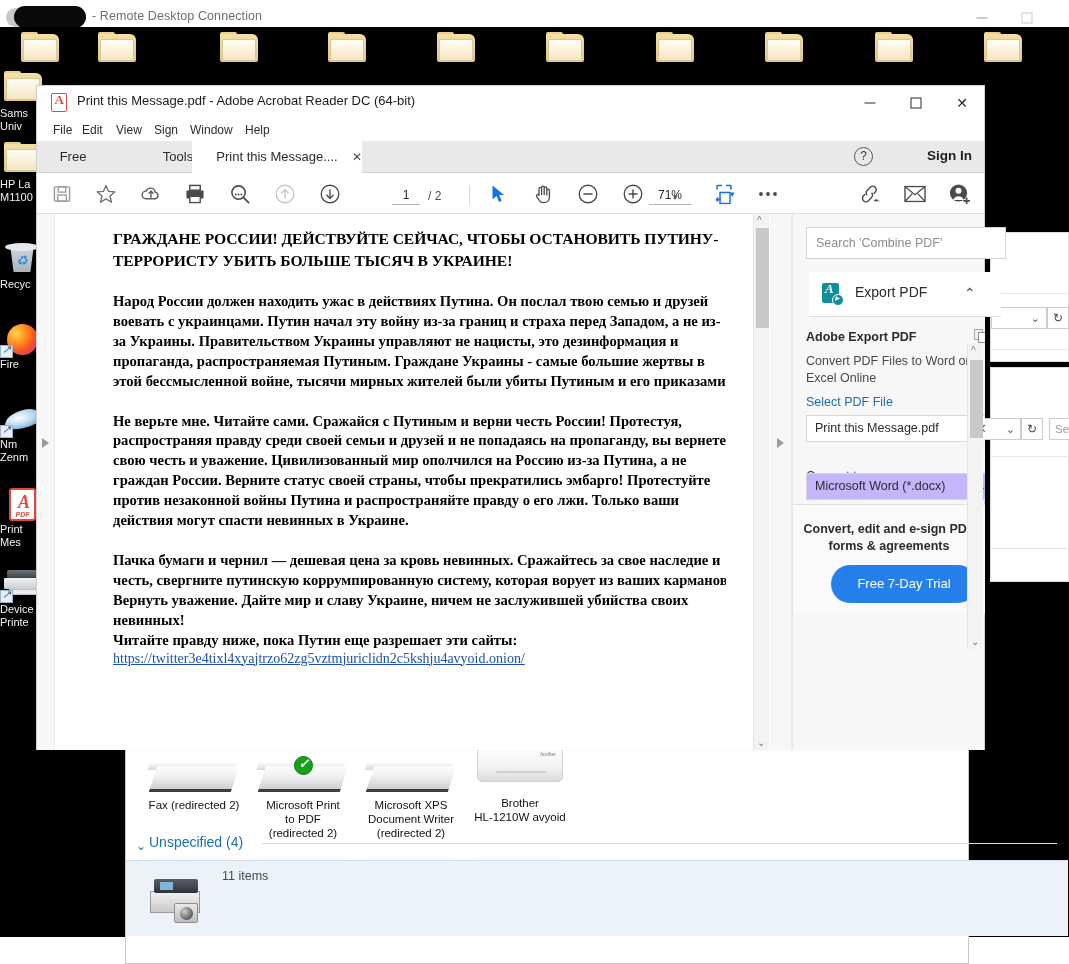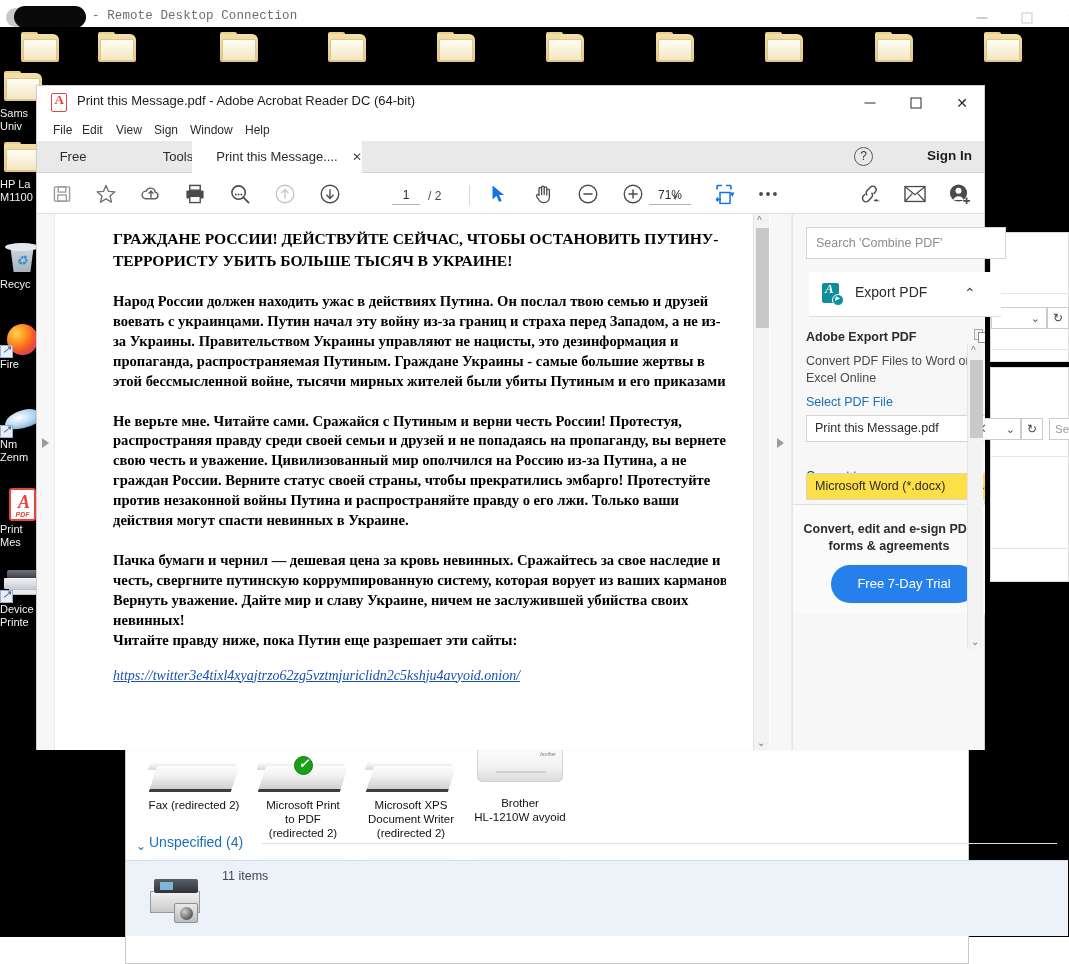--- a/index.html
+++ b/index.html
@@ -8,21 +8,20 @@
     overflow: hidden;
     font-family: "Liberation Sans", sans-serif;
     background: #ffffff;
   }
   #root { position: relative; width: 1069px; height: 964px; background: #ffffff; }
 
   
   .rdp-titlebar {
     position: absolute; left: 0; top: 4px; width: 1069px; height: 33px;
     background: #ffffff;
-    font-family: Liberation Mono, monospace;
   }
   .rdp-pin {
     position: absolute; left: 6px; top: 4px; width: 80px; height: 19px;
     border-radius: 10px; background: #c9c9c9;
   }
   .rdp-redact {
     position: absolute; left: 14px; top: 2px; width: 72px; height: 22px;
     border-radius: 11px; background: #0a0a0a;
   }
   .rdp-title {
@@ -291,22 +290,22 @@
     font-family:"Liberation Serif", serif; color:#000000;
   }
   .pdf-h {
     font-weight:bold; font-size:15.6px; line-height:22px; letter-spacing:-.1px;
   }
   .pdf-p {
     font-weight:bold; font-size:14.6px; line-height:19.9px; margin-top:20px;
   }
   .pdf-p.tight { margin-top:0; }
   .pdf-link {
-    margin-top:17px; color:#1a4fb5; font-size:14px; text-decoration:underline;
-    white-space:nowrap; overflow:hidden;font-style:italic;
+    color:#1a4fb5; font-size:14px; text-decoration:underline;
+    white-space:nowrap; overflow:hidden;
   }
   .doc-scroll {
     position:absolute; left:716px; top:0; width:16px; height:536px;
     background:#f3f3f3; border-left:1px solid #e4e4e4;
   }
   .doc-scroll .thumb {
     position:absolute; left:2px; top:14px; width:13px; height:100px; background:#c8c8c8;
   }
   .sb-up, .sb-dn { position:absolute; left:3px; font-size:10px; color:#7a7a7a; }
   .doc-right-rail {
@@ -387,21 +386,21 @@
   .tp-file .nm {
     position:absolute; left:8px; top:0; font-size:12.5px; color:#2b2b2b; line-height:25px;
     white-space:nowrap;
   }
   .tp-file .x { position:absolute; right:8px; top:0; font-size:13px; color:#5a5a5a; line-height:25px; }
   .tp-label2 {
     position:absolute; left:13px; top:152px; font-size:12.5px; color:#14532d; white-space:nowrap;
   }
   .tp-select {
     position:absolute; left:13px; top:156px; width:190px; height:27px;
-    background:#fde047; border:1px solid #d4d4d4;
+    background:#c4b5fd; border:1px solid #d4d4d4;
   }
   .tp-select .nm {
     position:absolute; left:8px; top:0; font-size:12.5px; color:#2b2b2b; line-height:25px;
     white-space:nowrap;
   }
   .tp-select .cv { position:absolute; right:8px; top:0; font-size:11px; color:#5a5a5a; line-height:25px; }
   .tp-scroll {
     position:absolute; left:966px; top:258px; width:16px; height:305px;
     background:#f3f3f3; border-left:1px solid #e4e4e4;
   }

